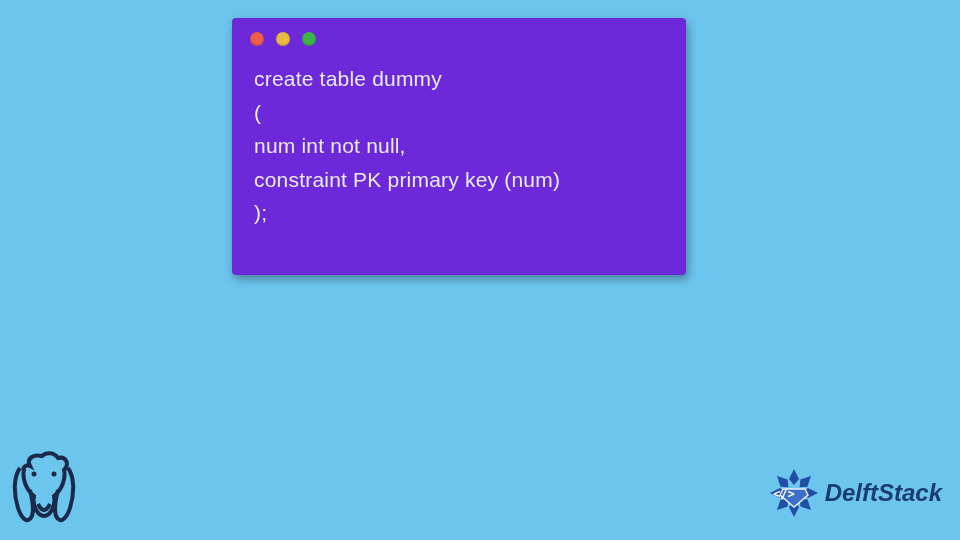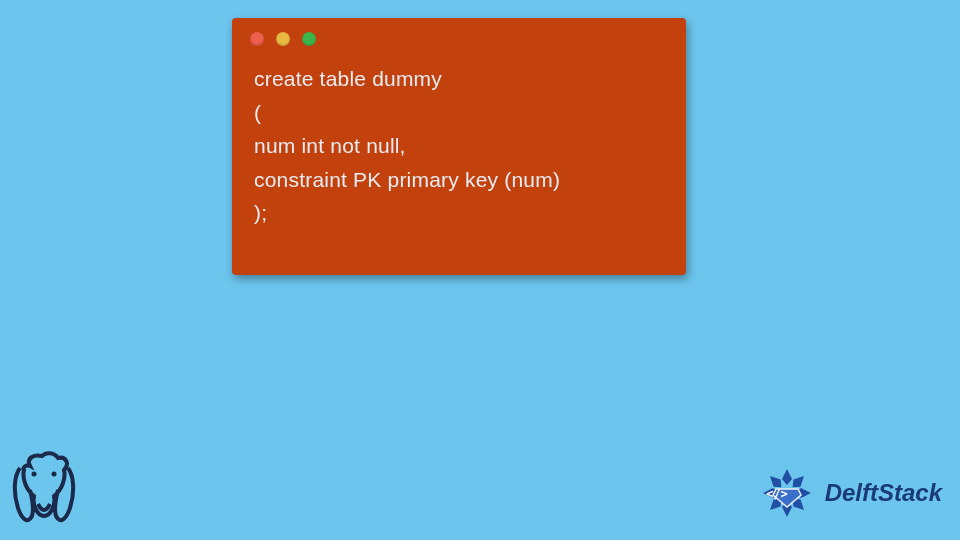--- a/index.html
+++ b/index.html
@@ -10,21 +10,21 @@
       position: relative;
       font-family: -apple-system, BlinkMacSystemFont, "Segoe UI", Arial, sans-serif;
       overflow: hidden;
     }
     .code-window {
       position: absolute;
       top: 18px;
       left: 232px;
       width: 454px;
       height: 257px;
-      background: #c2410c;
+      background: #6d28d9;
       border-radius: 4px;
       box-shadow: 2px 4px 10px rgba(0,0,0,0.35);
     }
     .window-chrome {
       display: flex;
       align-items: center;
       gap: 12px;
       padding: 14px 18px 6px 18px;
     }
     .dot {
@@ -63,21 +63,20 @@
     .ds-emblem {
       width: 50px;
       height: 50px;
       position: relative;
     }
     .ds-text {
       font-size: 24px;
       font-weight: 600;
       font-style: italic;
       color: #1a3a78;
-      margin-left: 7px;
     }
     
     .pg-svg path { fill: #6cc5ed; stroke: #1b2a4a; stroke-width: 4; }
     
     .ds-svg .petal { fill: #214fa6; }
     .ds-svg .gem { fill: #3b6fc9; stroke: #e9ecf2; stroke-width: 1.5; }
     .ds-svg .bracket { fill: #fff; font: bold 12px monospace; }
   </style>
 </head>
 <body>

